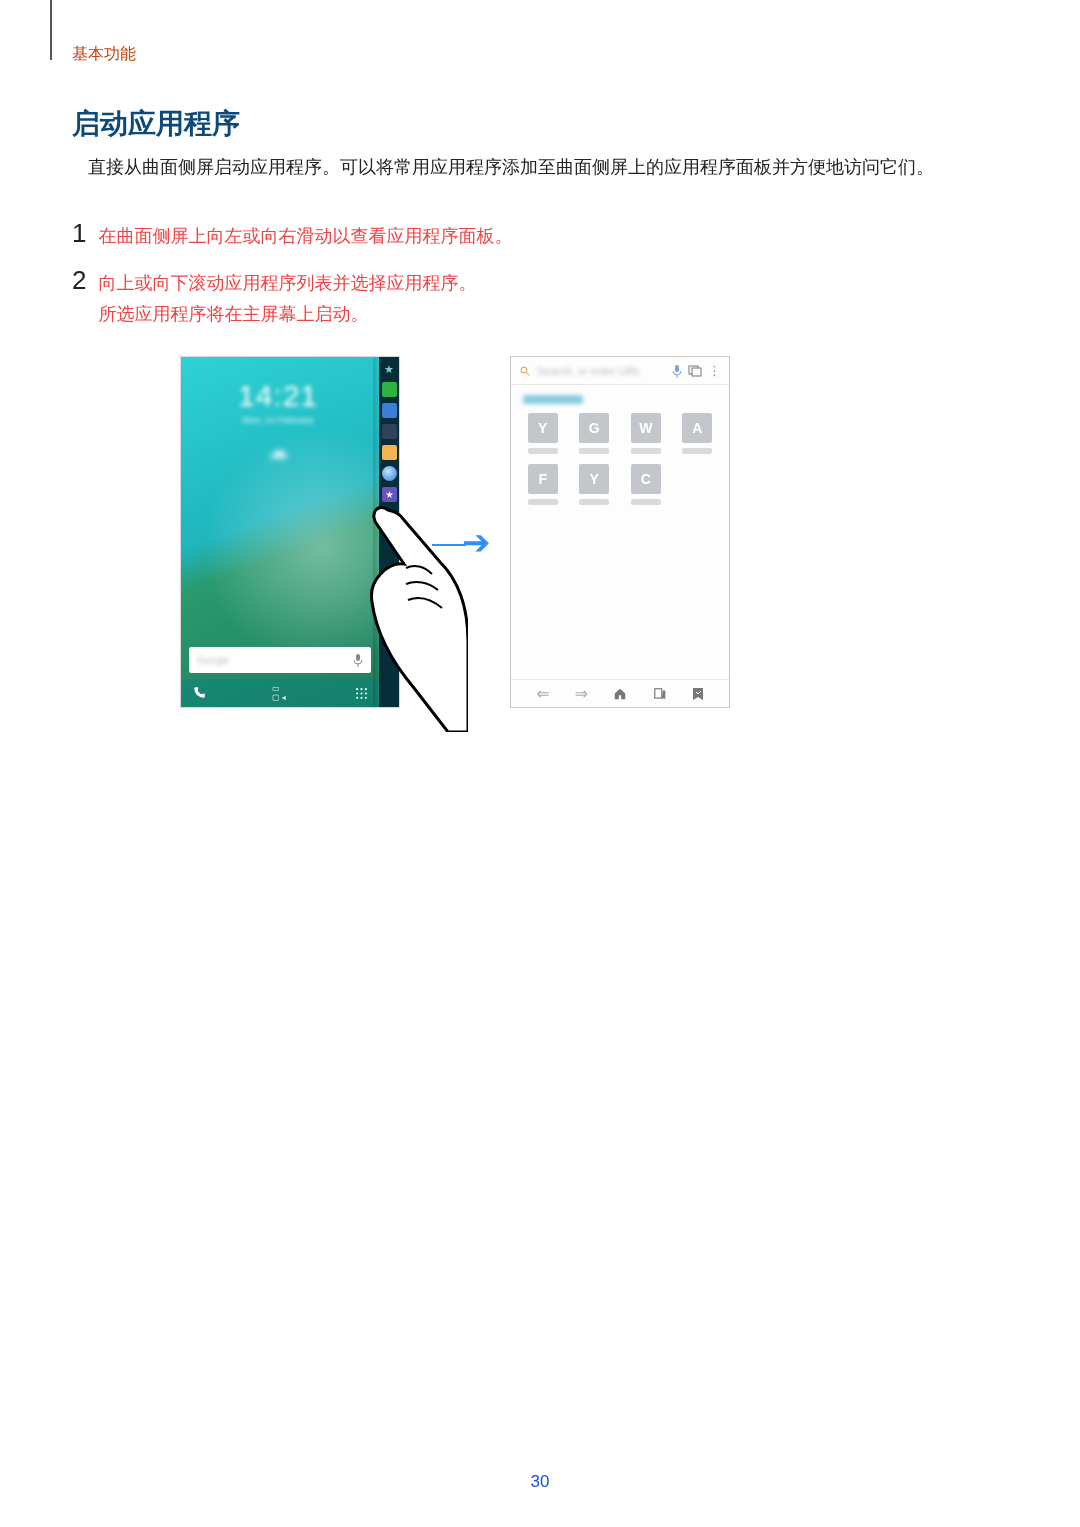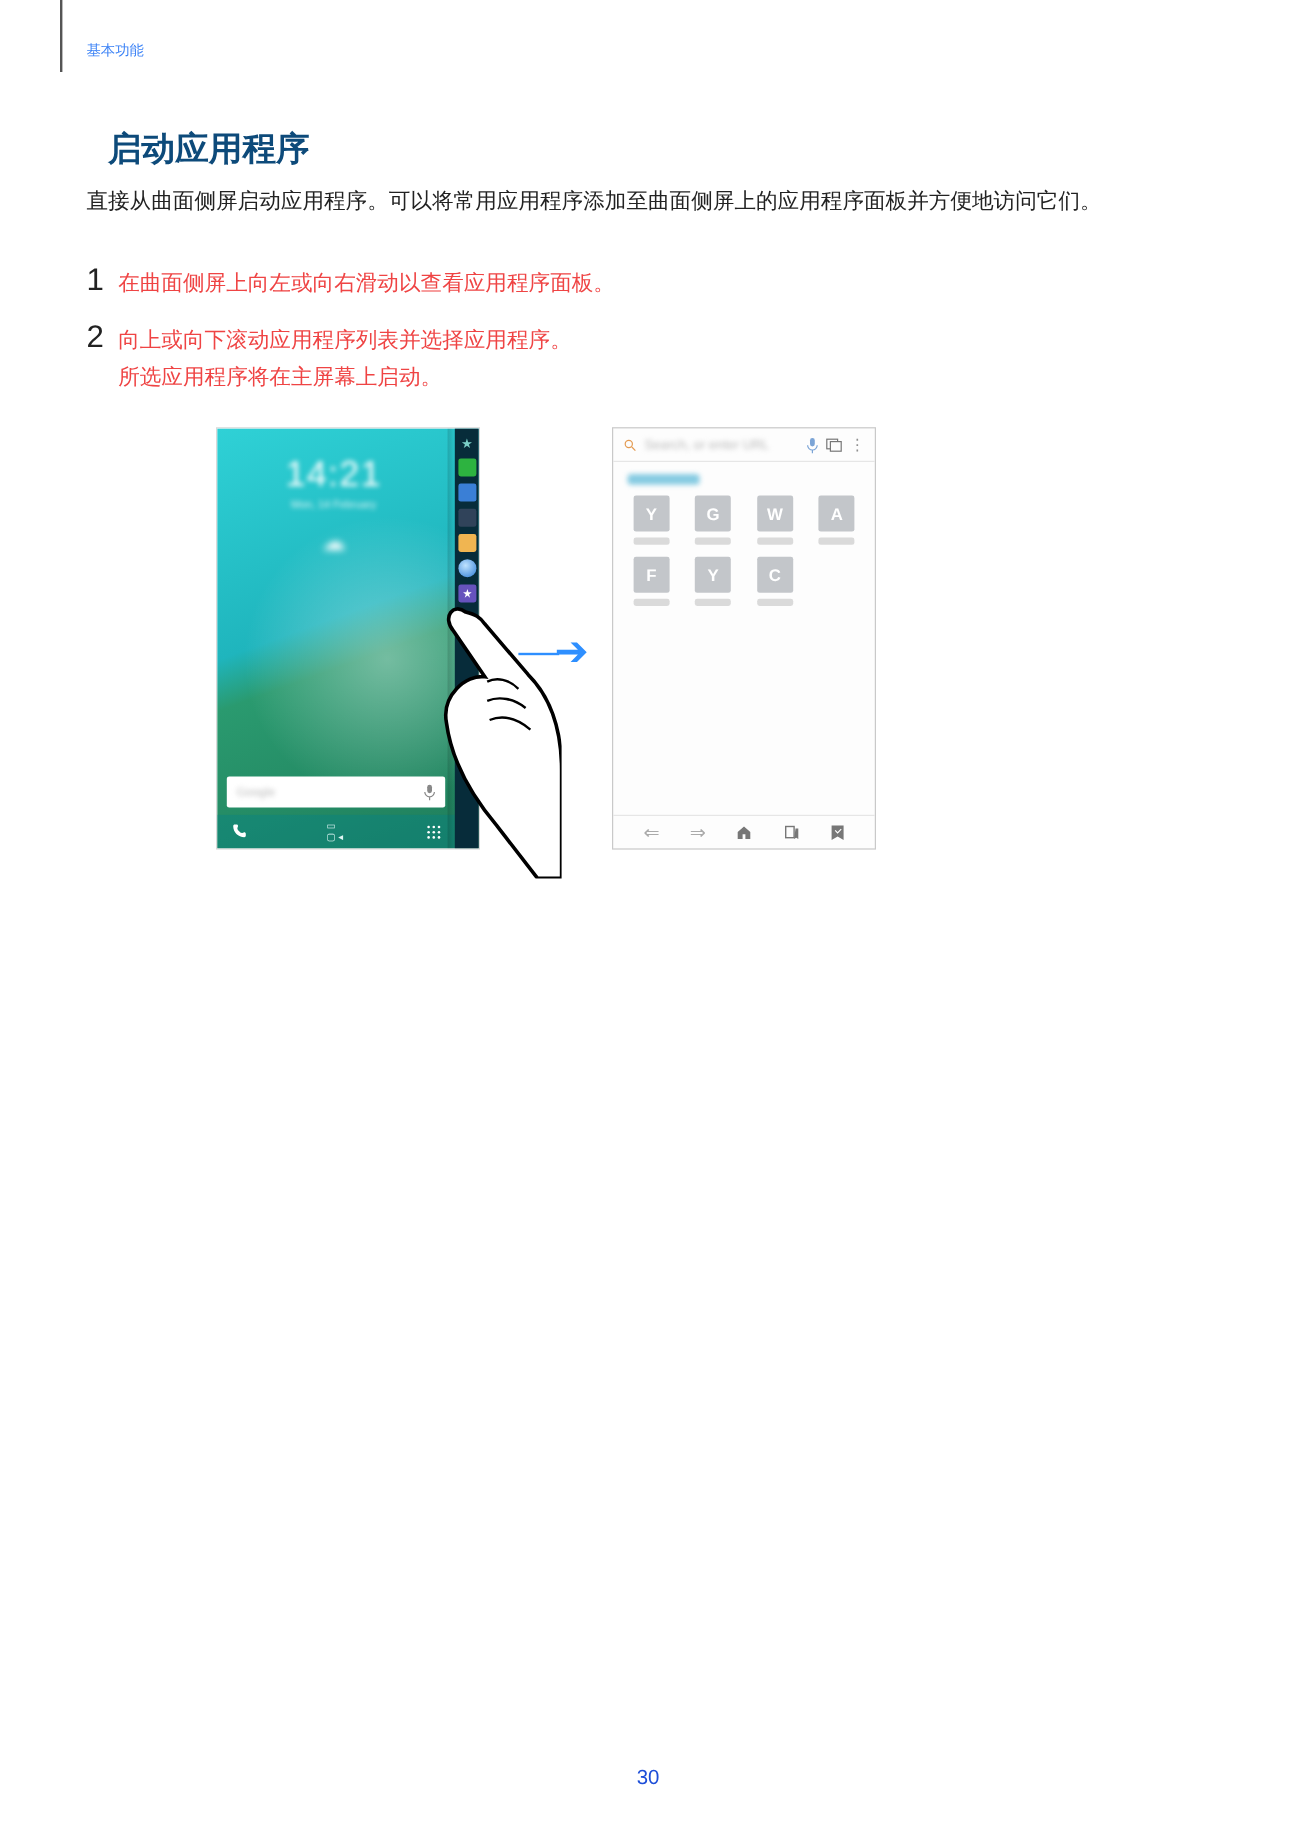--- a/index.html
+++ b/index.html
@@ -13,38 +13,37 @@
     .left-margin {
       position: absolute;
       left: 50px;
       top: 0;
       width: 2px;
       height: 60px;
       background: #555;
     }
     .header {
       position: absolute;
-      top: 34px;
+      top: 44px;
       left: 72px;
-      font-size: 12px;
-      color: #3b82f6;
+      font-size: 16px;
+      color: #c2410c;
     }
     .title {
       position: absolute;
       top: 105px;
       left: 72px;
       font-size: 28px;
       font-weight: bold;
       color: #0d4a7a;
-      margin-left: 18px;
     }
     .intro {
       position: absolute;
       top: 152px;
-      left: 72px;
+      left: 88px;
       right: 80px;
       font-size: 18px;
       color: #222;
       line-height: 1.7;
     }
     .step-1 {
       position: absolute;
       top: 218px;
       left: 72px;
       display: flex;

